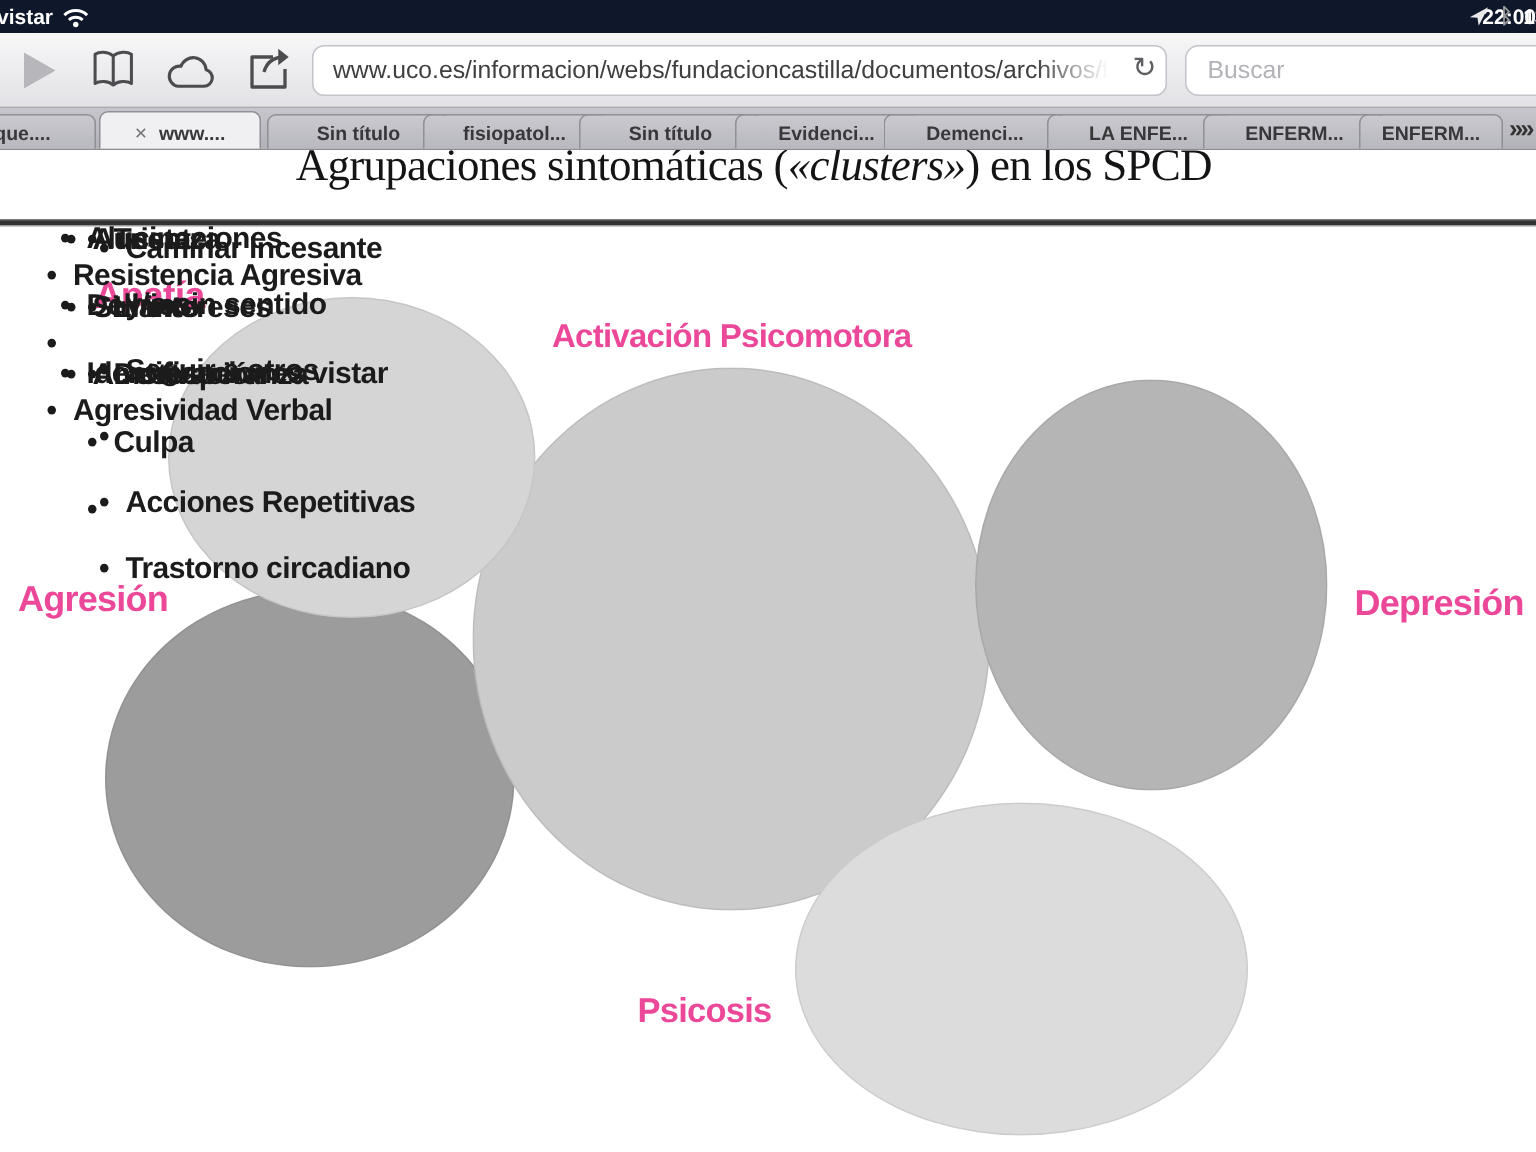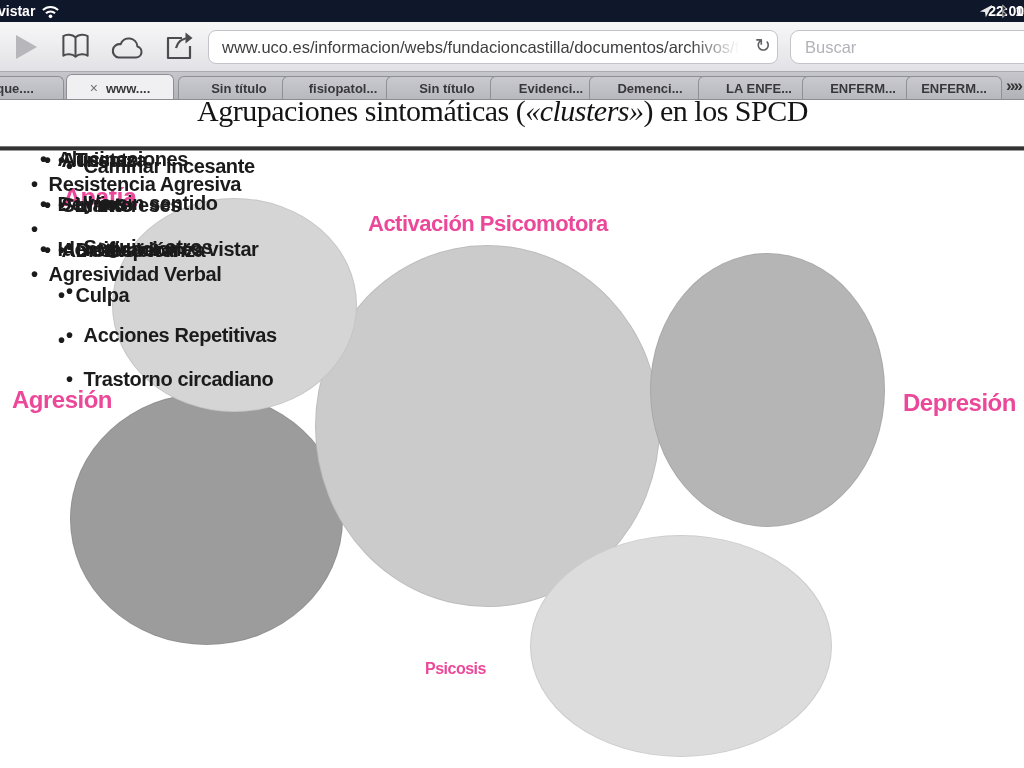--- a/index.html
+++ b/index.html
@@ -67,21 +67,21 @@
   #ell-activacion { left:315px; top:145px; width:345px; height:362px; background:#cbcbcb; }
   #ell-apatia     { left:112px; top:98px;  width:245px; height:214px; background:#d5d5d5; }
   #ell-depresion  { left:650px; top:153px; width:235px; height:274px; background:#b5b5b5; }
   #ell-psicosis   { left:530px; top:435px; width:302px; height:222px; background:#dcdcdc; }
 
   .cluster-label { position:absolute; font-weight:700; color:#ec4899; letter-spacing:-0.5px; }
   #lbl-apatia     { left:63px;  top:83px;  font-size:25px; }
   #lbl-activacion { left:368px; top:95px;  font-size:22px;margin-top:16px; }
   #lbl-agresion   { left:12px;  top:286px; font-size:24px; }
   #lbl-depresion  { left:903px; top:289px; font-size:24px; }
-  #lbl-psicosis   { left:425px; top:560px; font-size:16px; }
+  #lbl-psicosis   { left:425px; top:560px; font-size:23px; }
 
   .cluster-list { position:absolute; }
   .row { display:flex; gap:11px; font-weight:700; font-size:20px; line-height:37px;
          color:#1b1b1b; letter-spacing:-0.4px; margin-bottom:8px; }
   .row .b { flex:none; }
   #list-activacion .row { margin-bottom:7px; }
   #list-activacion .wrap-txt { max-width:195px; }
   #list-apatia     { left:44px; top:42px; }
   #list-activacion { left:66px; top:48px; }
   #list-depresion  { left:58px; top:42px; }

